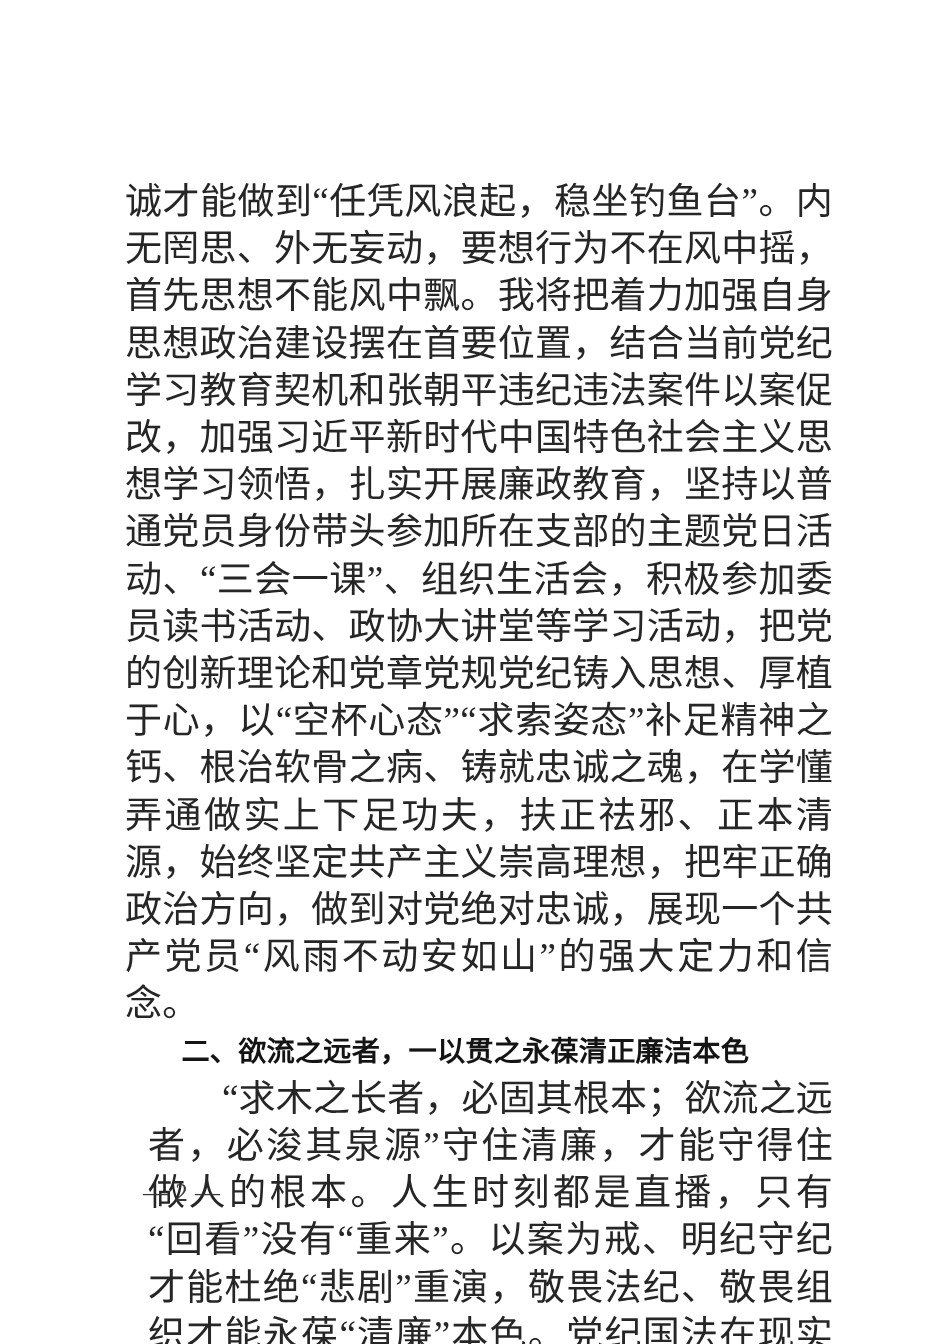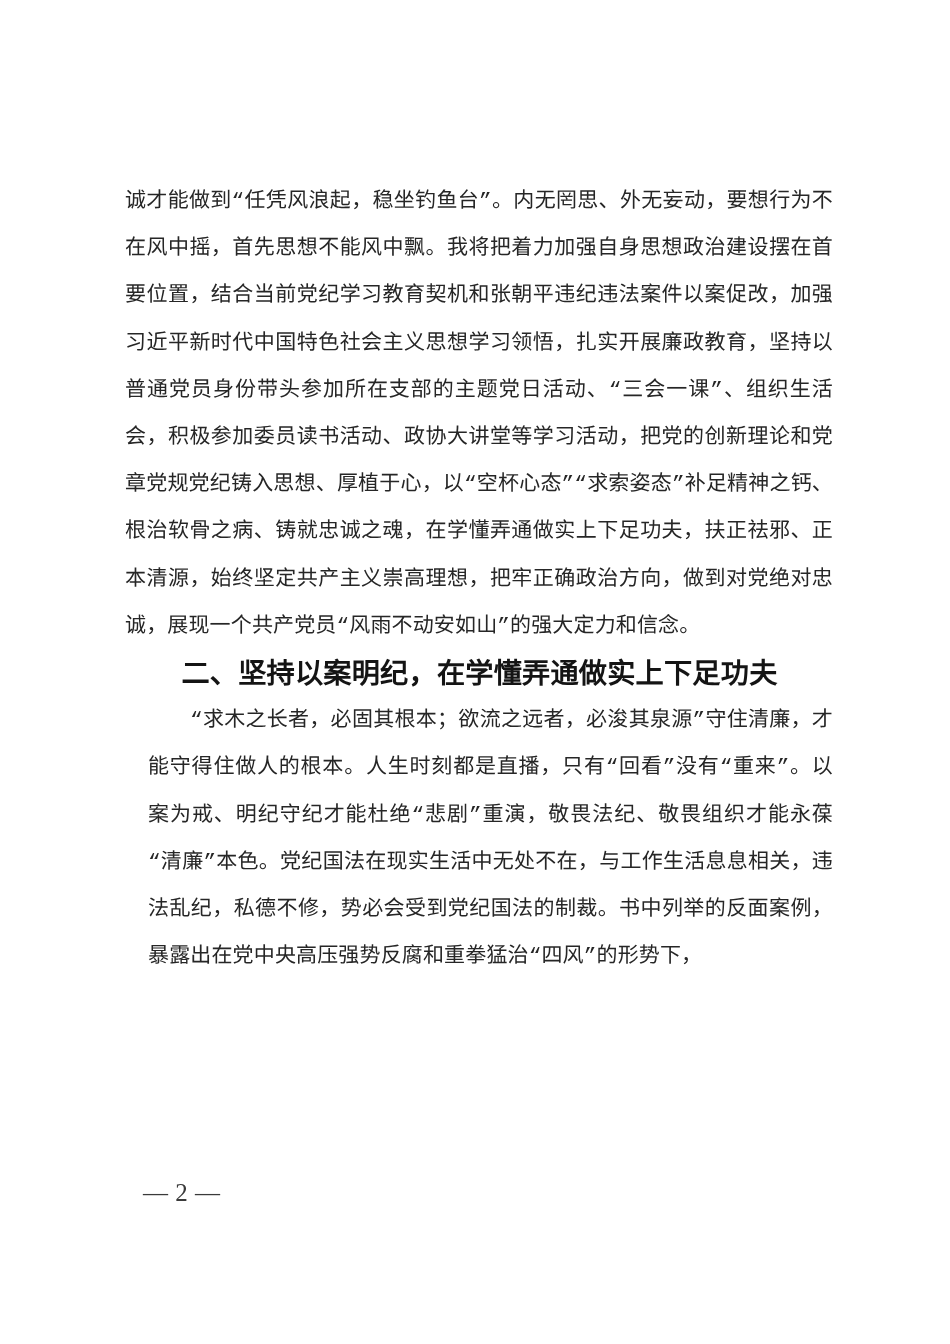--- a/index.html
+++ b/index.html
@@ -31,22 +31,22 @@
   .text-column {
     position: absolute;
     left: 125px;
     top: 178px;
     width: 708px;
   }
 
   
   .para {
     margin: 0;
-    font-family: Liberation Mono, monospace;
-    font-size: 21px;
+    font-family: Liberation Serif, serif;
+    font-size: 37px;
     line-height: 47.2px;
     color: #262626;
     text-align: justify;
     text-justify: inter-character;
     letter-spacing: 0.15px;
     word-break: break-all;
     text-indent: 0;
   }
   .para.indent {
     text-indent: 2em;
@@ -87,21 +87,21 @@
 </style>
 </head>
 <body>
 
 <div class="page">
 
   <div class="text-column">
 
     <p class="para">诚才能做到“任凭风浪起，稳坐钓鱼台”。内无罔思、外无妄动，要想行为不在风中摇，首先思想不能风中飘。我将把着力加强自身思想政治建设摆在首要位置，结合当前党纪学习教育契机和张朝平违纪违法案件以案促改，加强习近平新时代中国特色社会主义思想学习领悟，扎实开展廉政教育，坚持以普通党员身份带头参加所在支部的主题党日活动、“三会一课”、组织生活会，积极参加委员读书活动、政协大讲堂等学习活动，把党的创新理论和党章党规党纪铸入思想、厚植于心，以“空杯心态”“求索姿态”补足精神之钙、根治软骨之病、铸就忠诚之魂，在学懂弄通做实上下足功夫，扶正祛邪、正本清源，始终坚定共产主义崇高理想，把牢正确政治方向，做到对党绝对忠诚，展现一个共产党员“风雨不动安如山”的强大定力和信念。</p>
 
-    <h2 class="section-heading">二、坚持以案明纪，在学懂弄通做实上下足功夫</h2>
+    <h2 class="section-heading">二、欲流之远者，一以贯之永葆清正廉洁本色</h2>
 
     <p class="para indent">“求木之长者，必固其根本；欲流之远者，必浚其泉源”守住清廉，才能守得住做人的根本。人生时刻都是直播，只有“回看”没有“重来”。以案为戒、明纪守纪才能杜绝“悲剧”重演，敬畏法纪、敬畏组织才能永葆“清廉”本色。党纪国法在现实生活中无处不在，与工作生活息息相关，违法乱纪，私德不修，势必会受到党纪国法的制裁。书中列举的反面案例，暴露出在党中央高压强势反腐和重拳猛治“四风”的形势下，</p>
 
   </div>
 
   <div class="page-footer">
     <span class="page-number">— 2 —</span>
   </div>
 
 </div>

